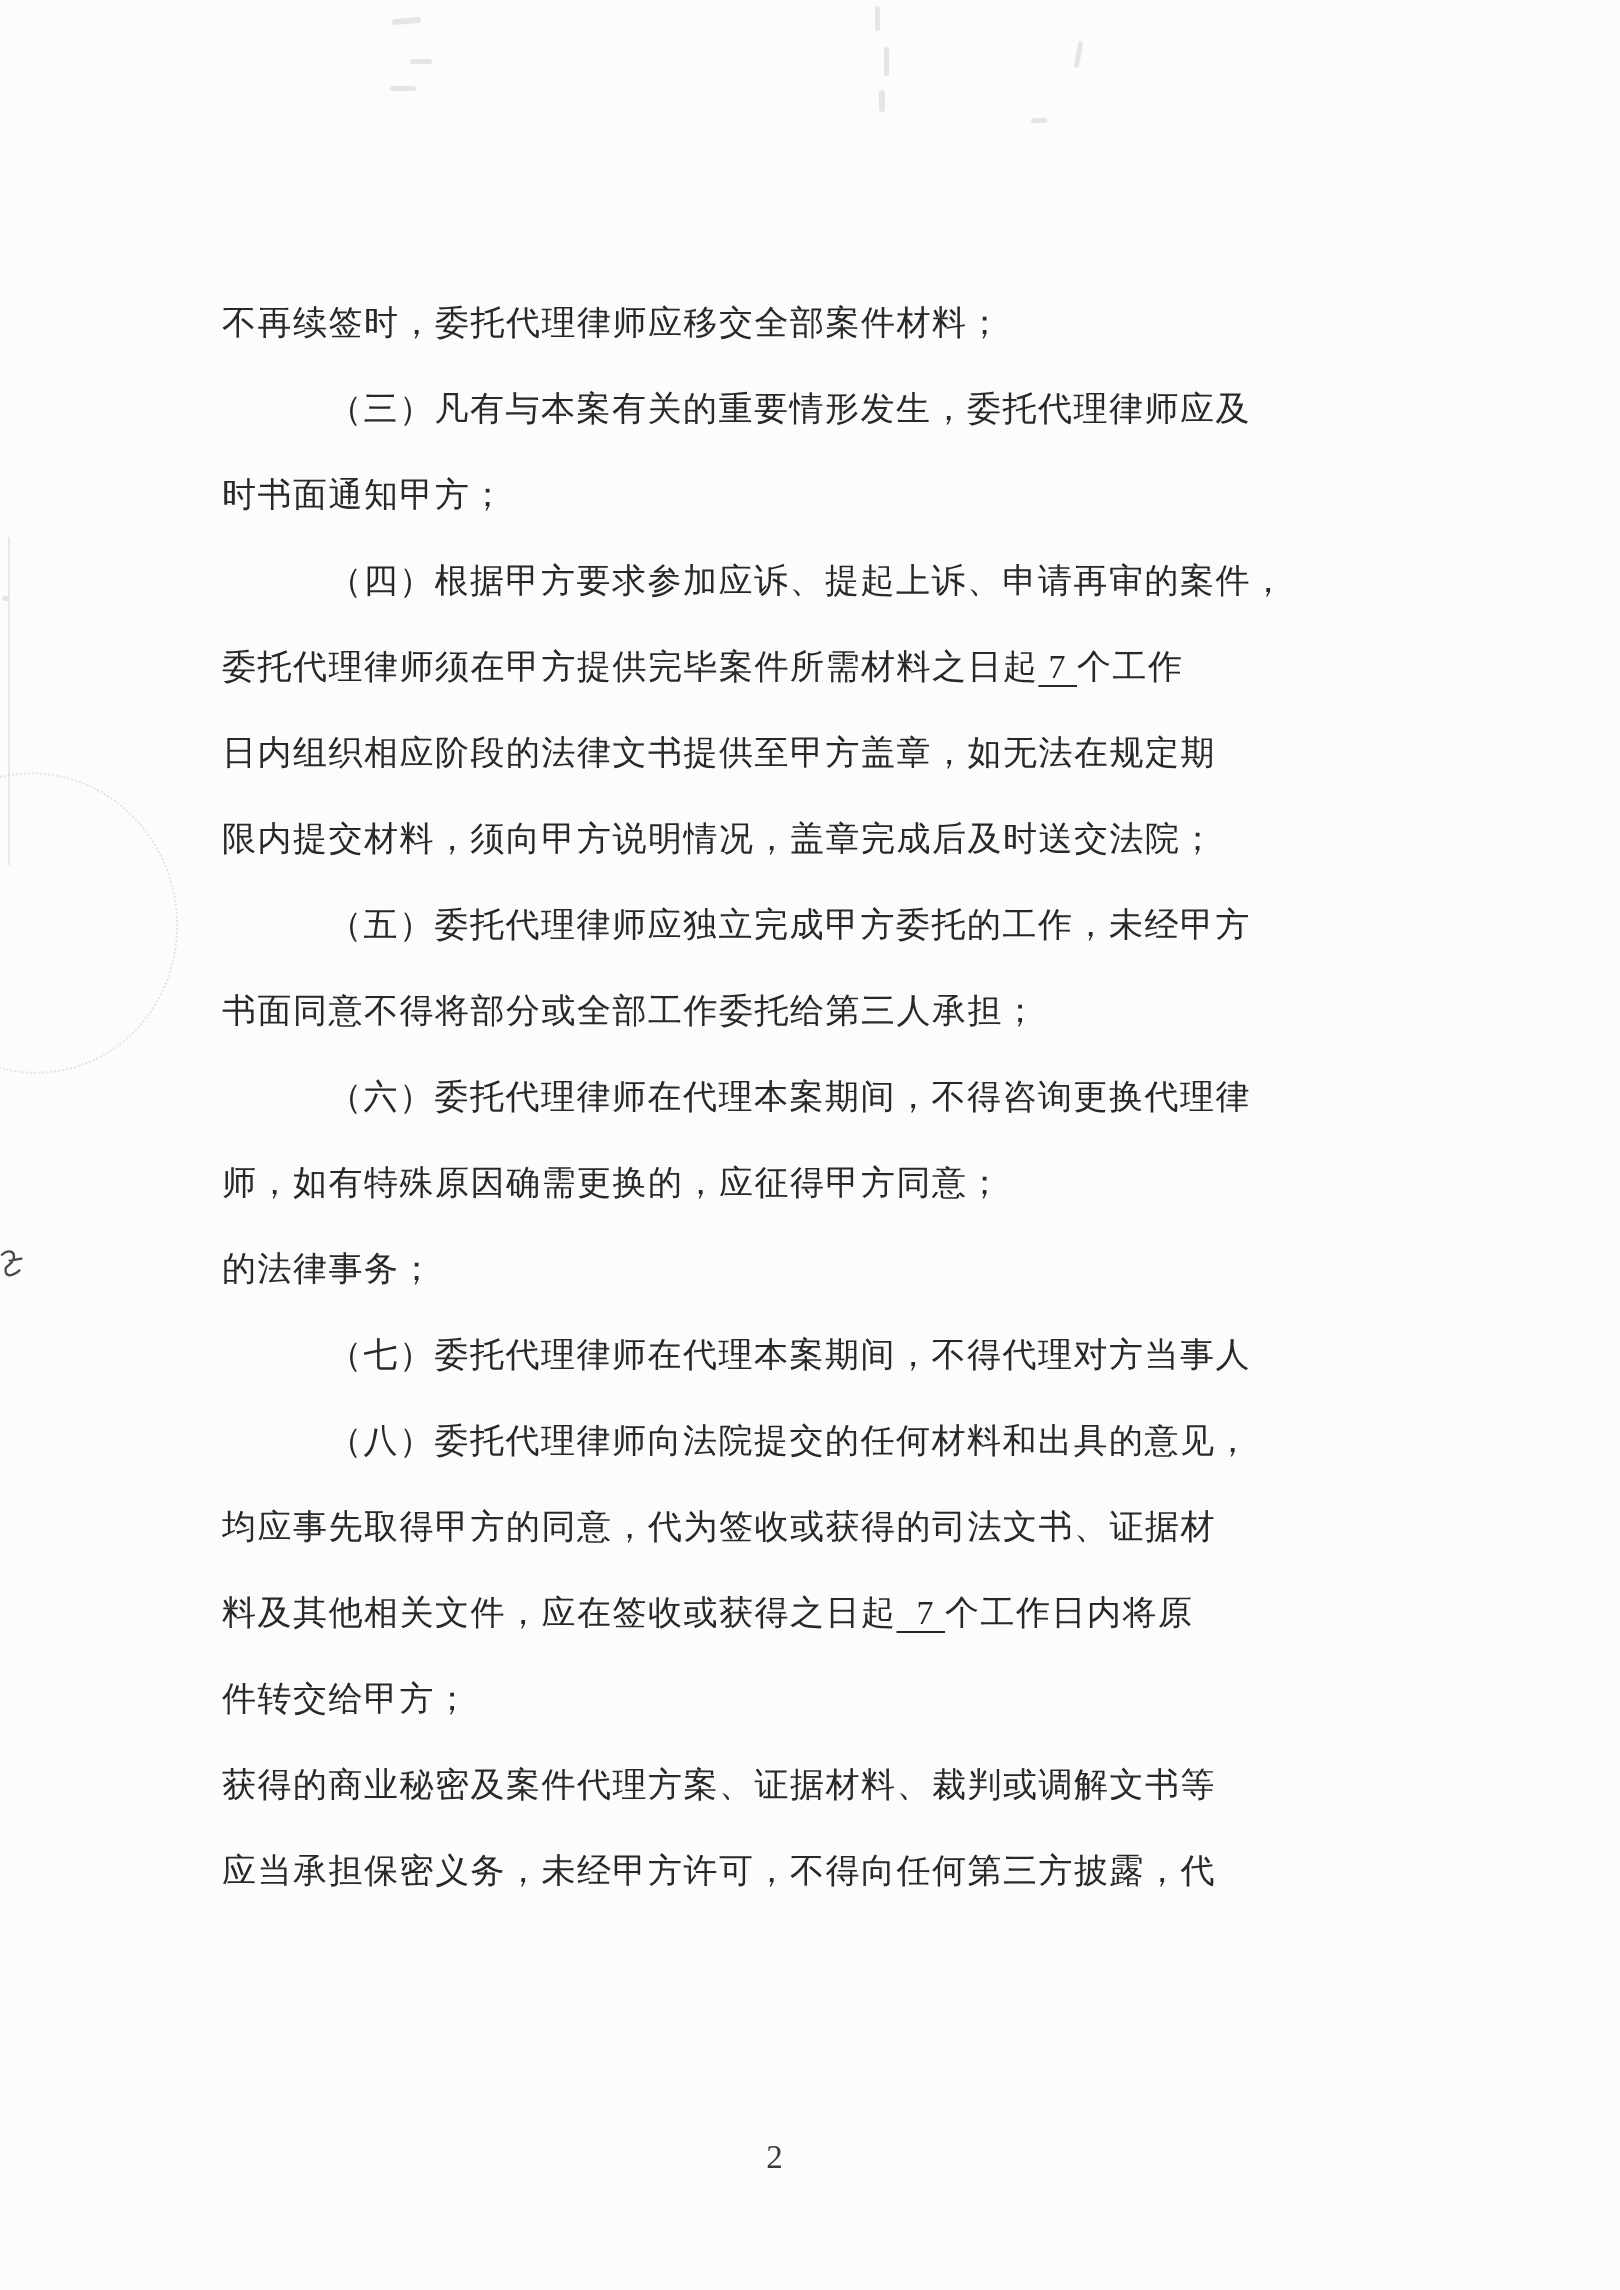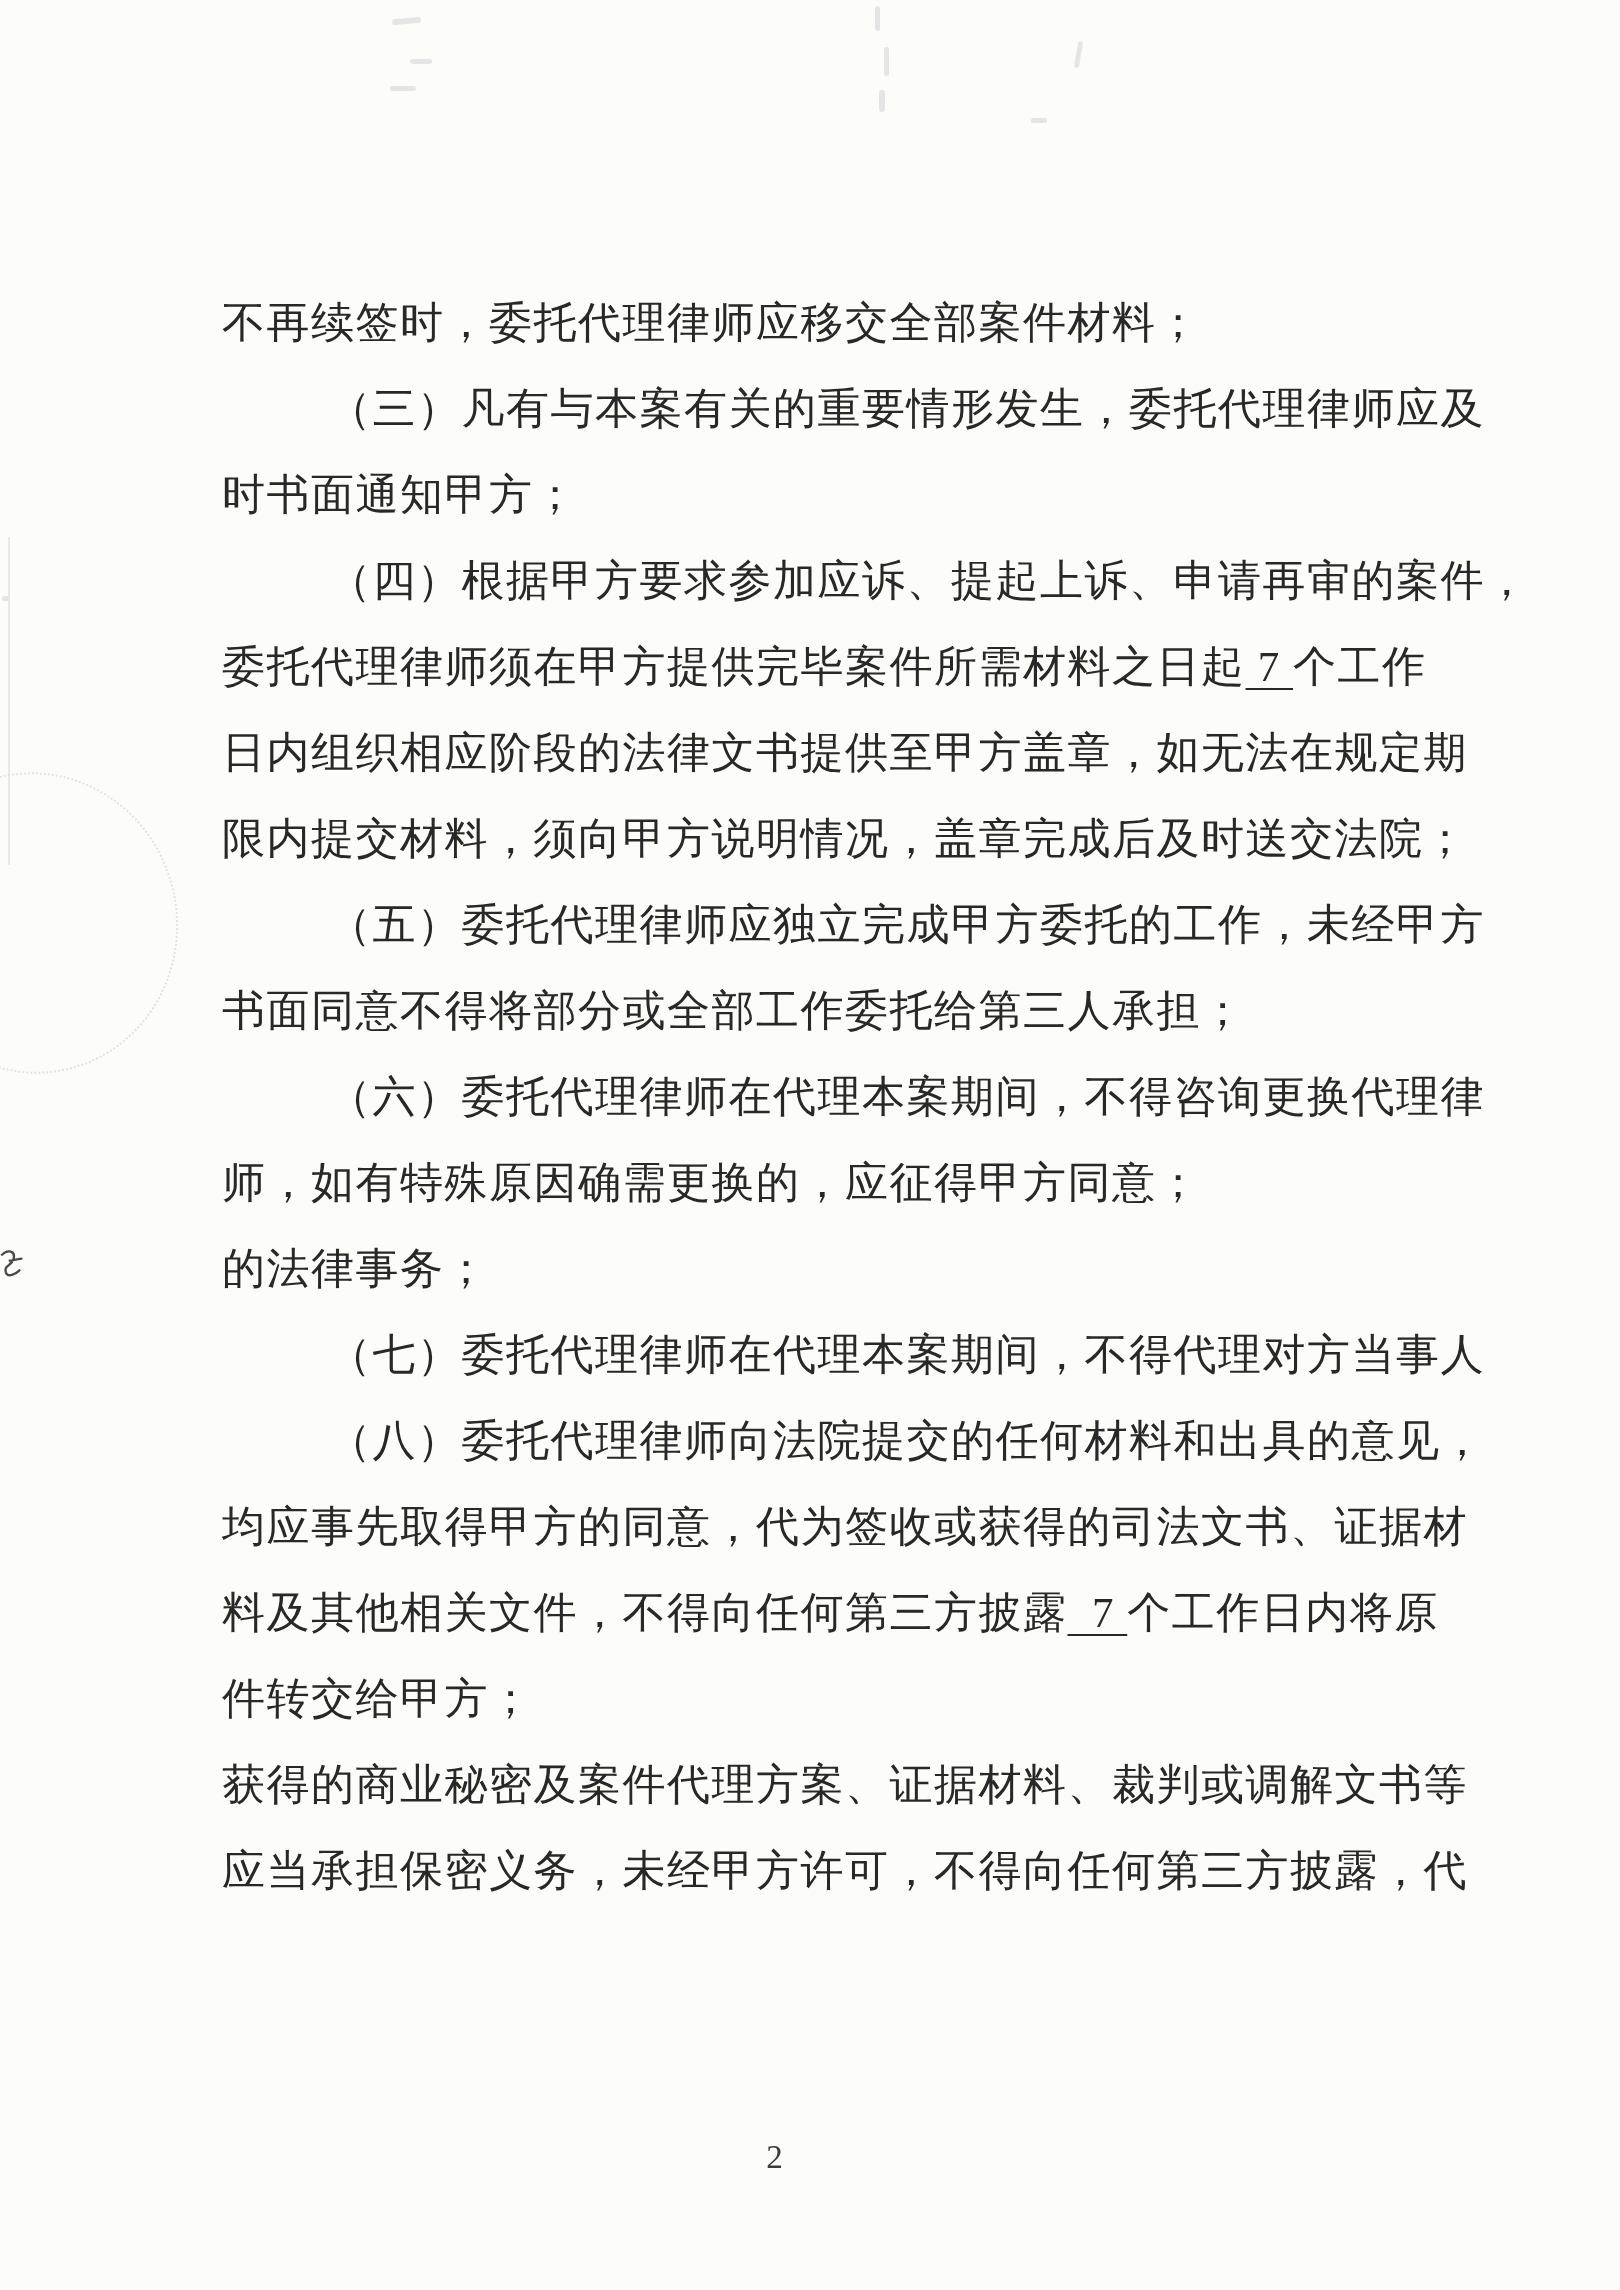--- a/index.html
+++ b/index.html
@@ -12,21 +12,21 @@
     font-family: "Liberation Serif", "DejaVu Serif", serif;
     overflow: hidden;
   }
   .content {
     position: absolute;
     left: 222px;
     top: 280px;
     width: 1255px;
   }
   .line {
-    font-size: 43px;
+    font-size: 34px;
     line-height: 86px;
     height: 86px;
     letter-spacing: 1.5px;
     white-space: nowrap;
   }
   .line.indent { text-indent: 106px; }
   .u {
     text-decoration: underline;
     text-underline-offset: 6.9px;
     text-decoration-thickness: 2px;
@@ -116,21 +116,21 @@
     <div class="line">日内组织相应阶段的法律文书提供至甲方盖章，如无法在规定期</div>
     <div class="line">限内提交材料，须向甲方说明情况，盖章完成后及时送交法院；</div>
     <div class="line indent">（五）委托代理律师应独立完成甲方委托的工作，未经甲方</div>
     <div class="line">书面同意不得将部分或全部工作委托给第三人承担；</div>
     <div class="line indent">（六）委托代理律师在代理本案期间，不得咨询更换代理律</div>
     <div class="line">师，如有特殊原因确需更换的，应征得甲方同意；</div>
     <div class="line">的法律事务；</div>
     <div class="line indent">（七）委托代理律师在代理本案期间，不得代理对方当事人</div>
     <div class="line indent">（八）委托代理律师向法院提交的任何材料和出具的意见，</div>
     <div class="line">均应事先取得甲方的同意，代为签收或获得的司法文书、证据材</div>
-    <div class="line"><span>料及其他相关文件，不得向任何第三方披露</span><span class="u">&nbsp;&nbsp;7&nbsp;</span><span>个工作日内将原</span></div>
+    <div class="line"><span>料及其他相关文件，应在签收或获得之日起</span><span class="u">&nbsp;&nbsp;7&nbsp;</span><span>个工作日内将原</span></div>
     <div class="line">件转交给甲方；</div>
     <div class="line">获得的商业秘密及案件代理方案、证据材料、裁判或调解文书等</div>
     <div class="line">应当承担保密义务，未经甲方许可，不得向任何第三方披露，代</div>
   </div>
 
   <div class="page-number">2</div>
 </div>
 
 
 </body></html>

